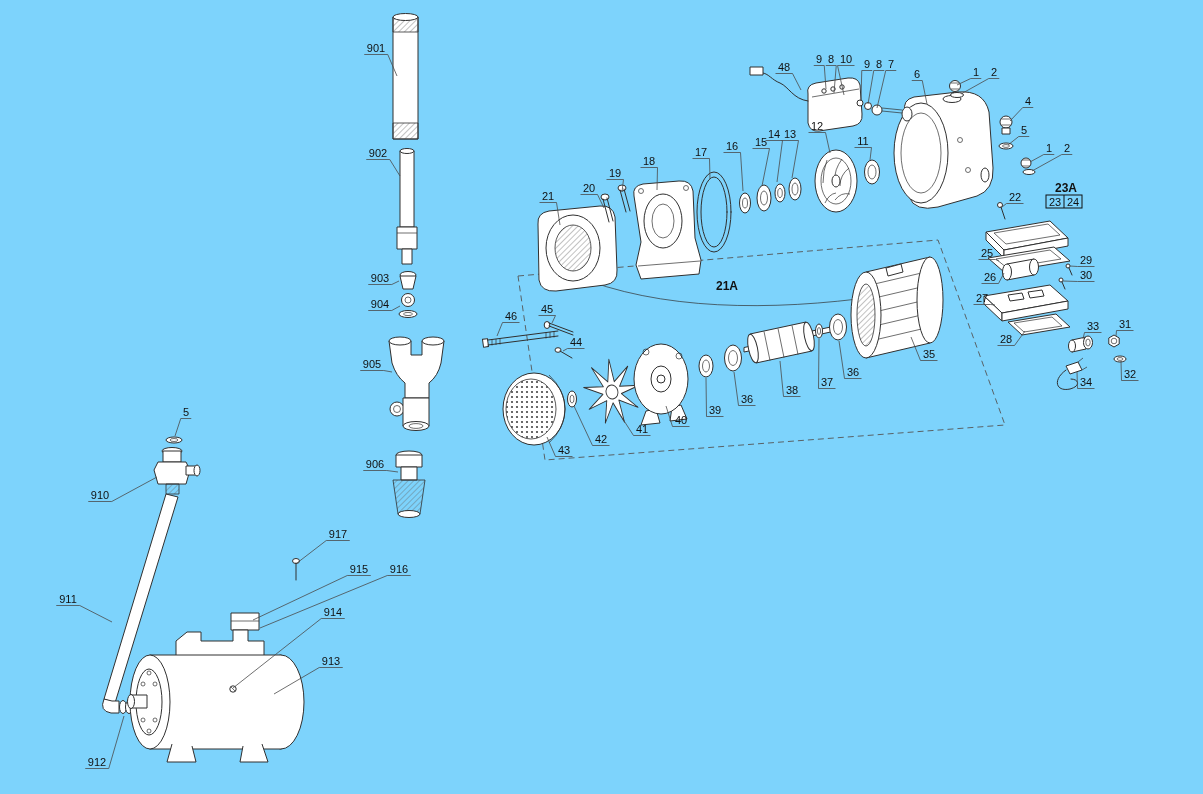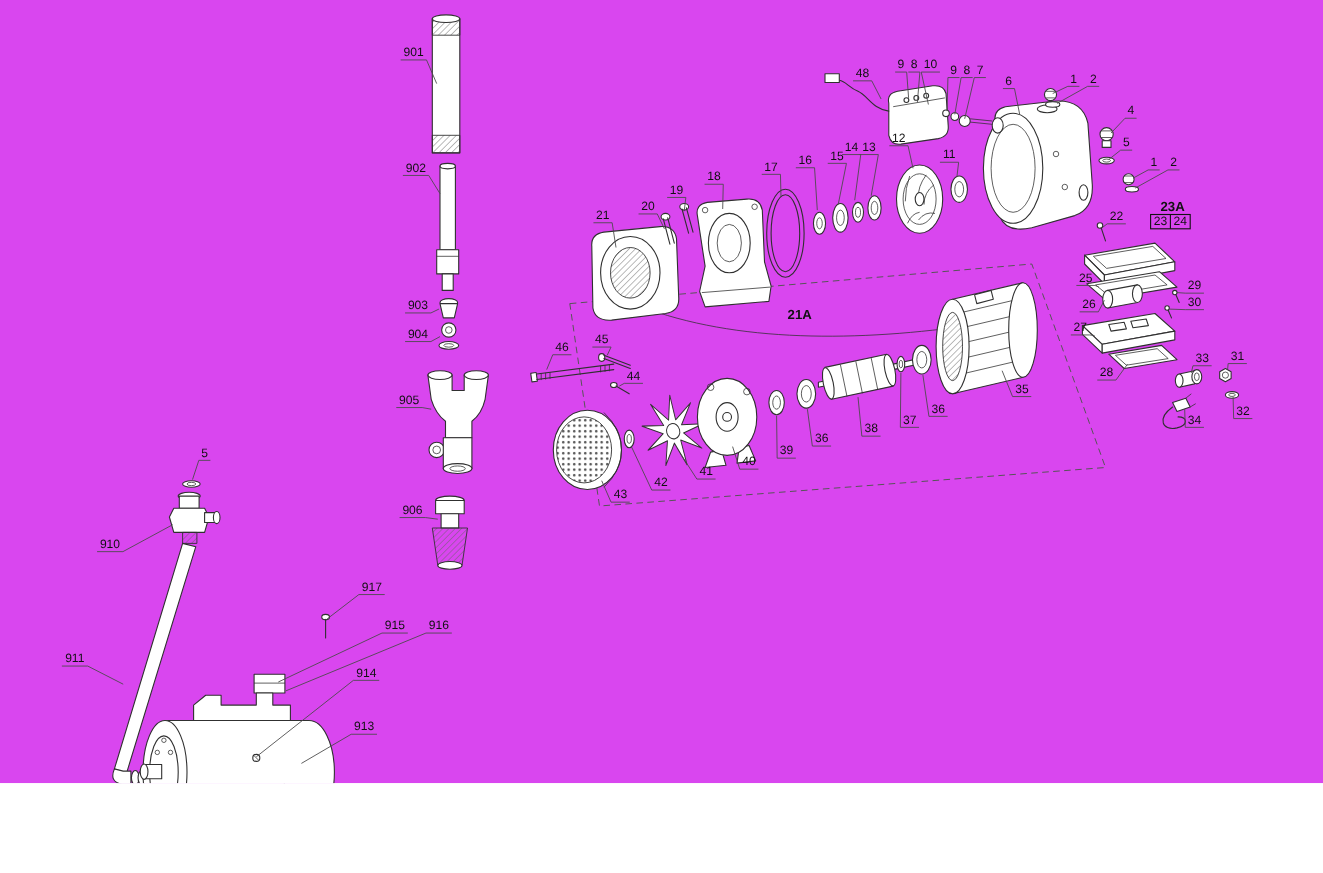--- a/index.html
+++ b/index.html
@@ -1,16 +1,16 @@
 <!DOCTYPE html>
 <html><head>
 <meta charset="utf-8">
 <style>
   html,body{margin:0;padding:0;background:#fff;}
-  .stage{position:relative;width:1203px;height:712px;background:#d946ef;overflow:hidden;}
+  .stage{position:relative;width:1203px;height:794px;background:#7dd3fc;overflow:hidden;}
   svg{display:block;}
   .ln{stroke:#303030;stroke-width:1;fill:none;stroke-linejoin:round;stroke-linecap:round;}
   .fw{stroke:#303030;stroke-width:1;fill:#ffffff;stroke-linejoin:round;}
   .fh{stroke:#303030;stroke-width:.8;fill:url(#hatch);stroke-linejoin:round;}
   .thin{stroke:#303030;stroke-width:.7;fill:none;stroke-linejoin:round;}
   .leader{fill:none;stroke:#4a4a4a;stroke-width:.8;}
   .lbl{font:11px "Liberation Sans",sans-serif;fill:#111;text-anchor:middle;dominant-baseline:central;}
   .bold{font-weight:700;font-size:12px;}
   .boxline{fill:none;stroke:#111;stroke-width:1;}
   .dash{stroke:#555;stroke-width:.9;fill:none;stroke-dasharray:6 4;}

